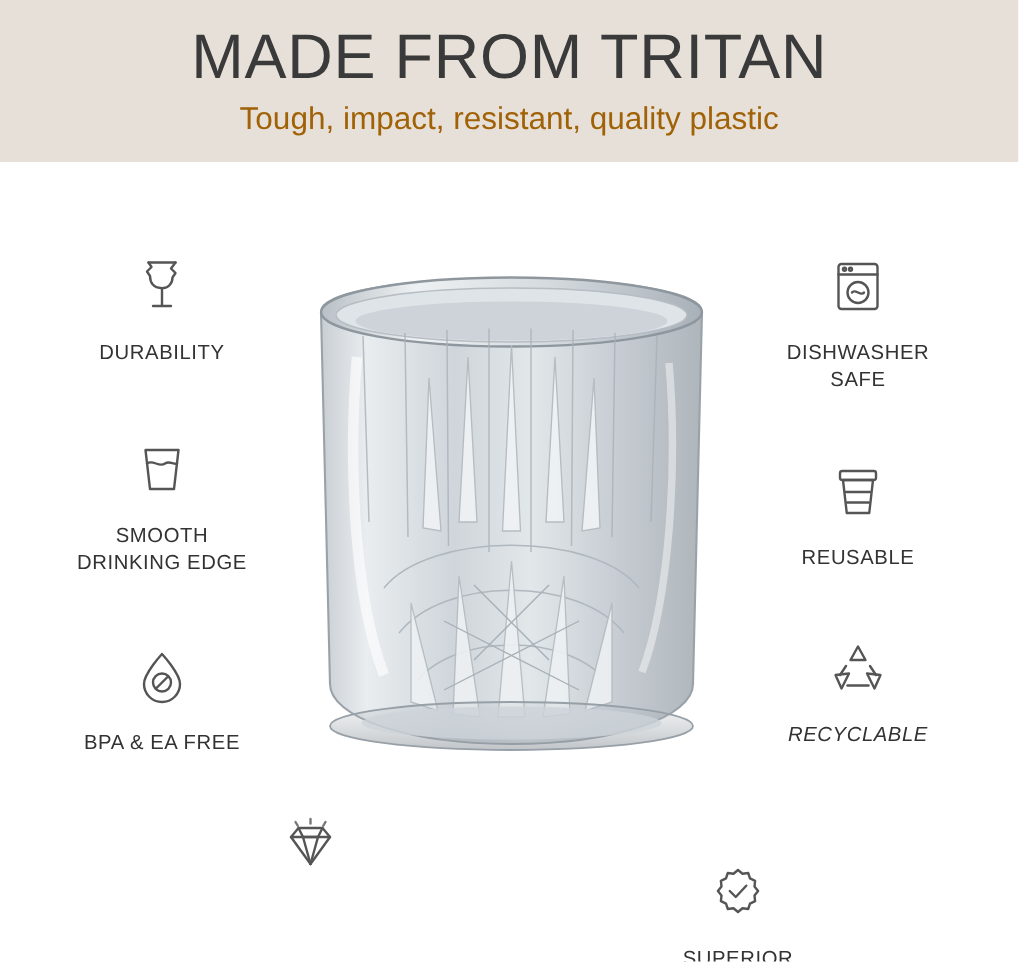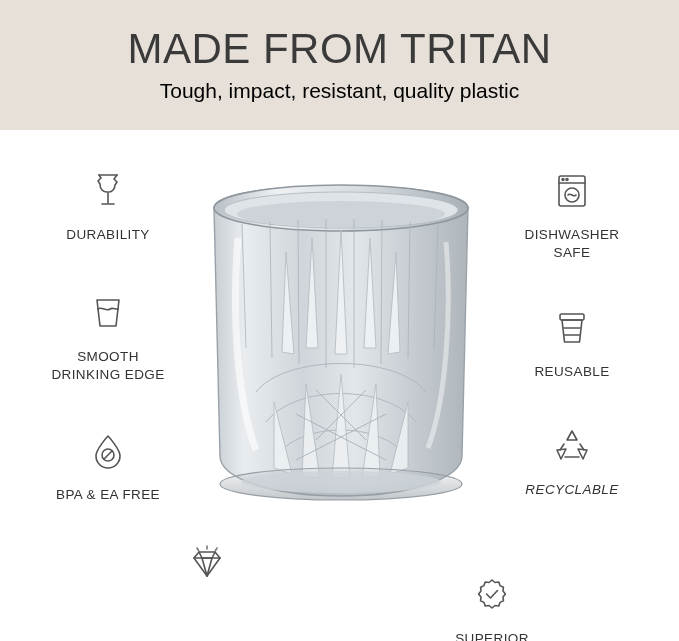--- a/index.html
+++ b/index.html
@@ -13,41 +13,41 @@
   .page {
     position: relative;
     width: 679px; height: 641px;
     background: #ffffff;
   }
 
   
   .banner {
     position: absolute;
     left: 0; top: 0;
-    width: 679px; height: 130px;
+    width: 679px; height: 108px;
     background: #e6e0d8;
     display: flex;
     flex-direction: column;
     align-items: center;
     justify-content: center;
   }
   .banner-title {
     font-size: 42px;
     letter-spacing: 0.5px;
     font-weight: 400;
     color: #3a3a3a;
     line-height: 1.05;
     margin: 0 0 8px 0;
     text-align: center;
     font-family: "Liberation Sans", sans-serif;
   }
   .banner-subtitle {
     font-size: 21px;
     font-weight: 300;
-    color: #000000;
+    color: #a16207;
     text-align: center;
     margin: 0;
   }
 
   
   .product-wrap {
     position: absolute;
     left: 196px; top: 178px;
     width: 290px; height: 340px;
   }

